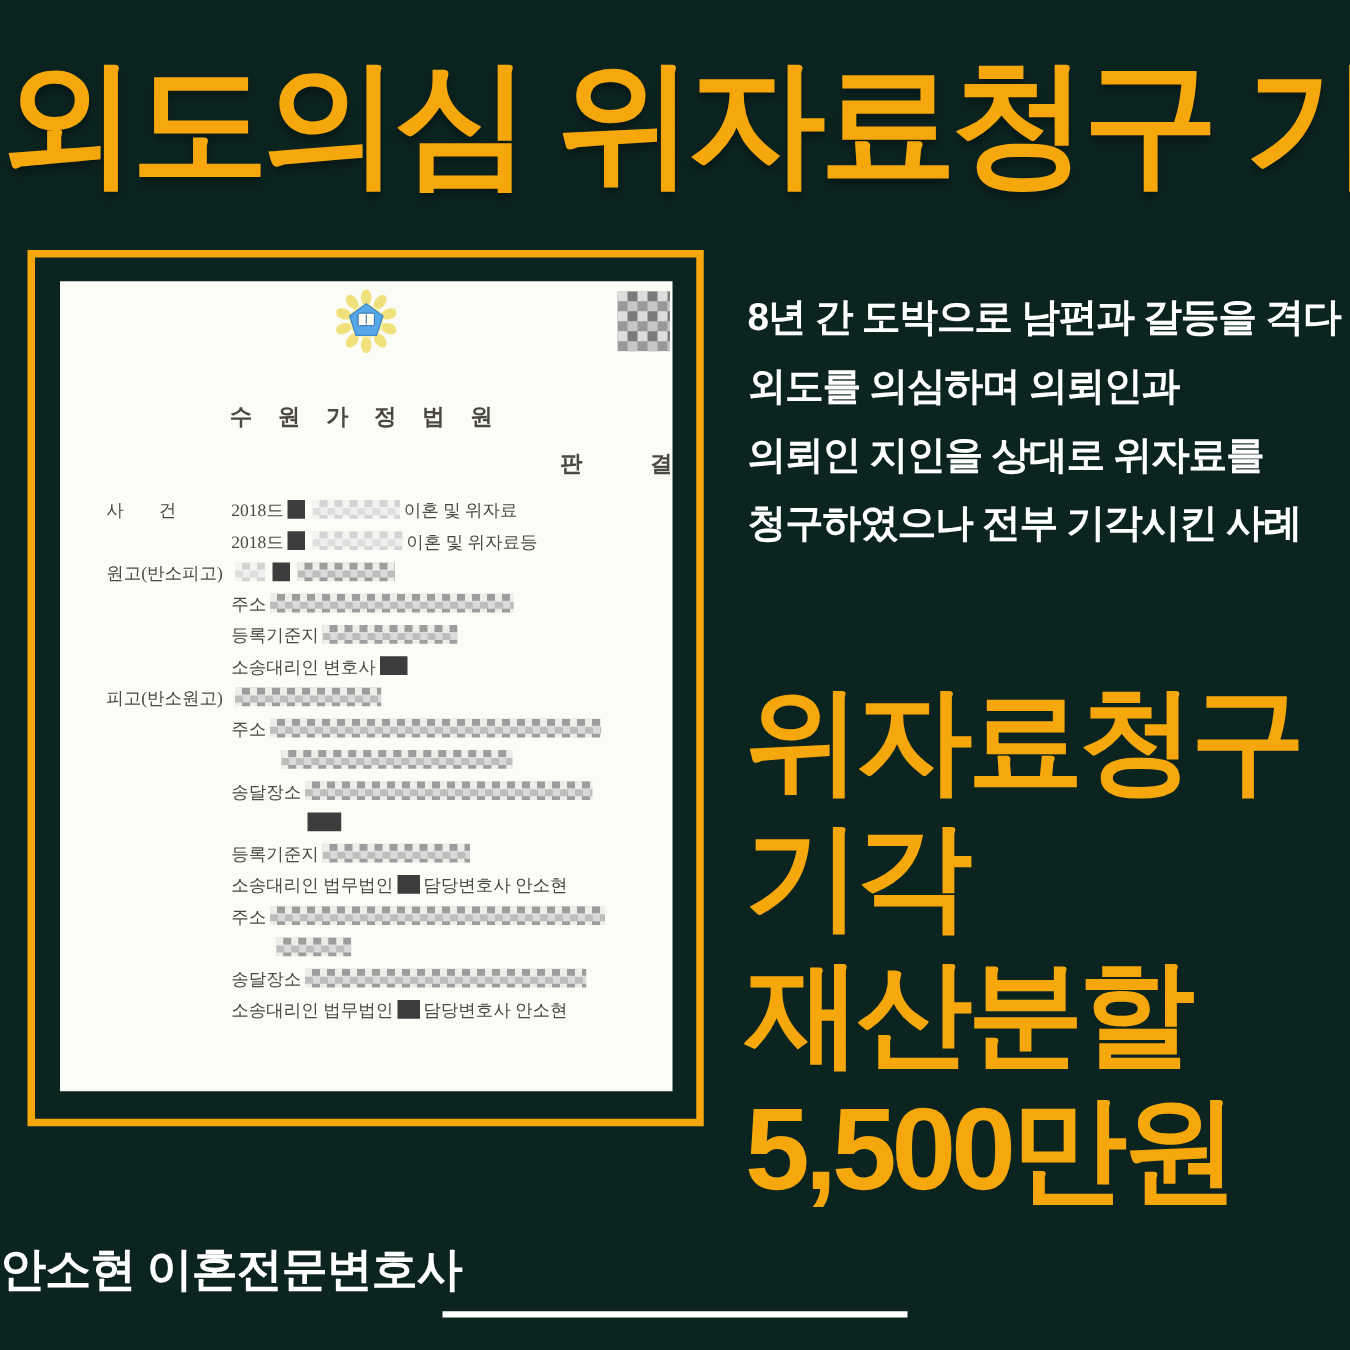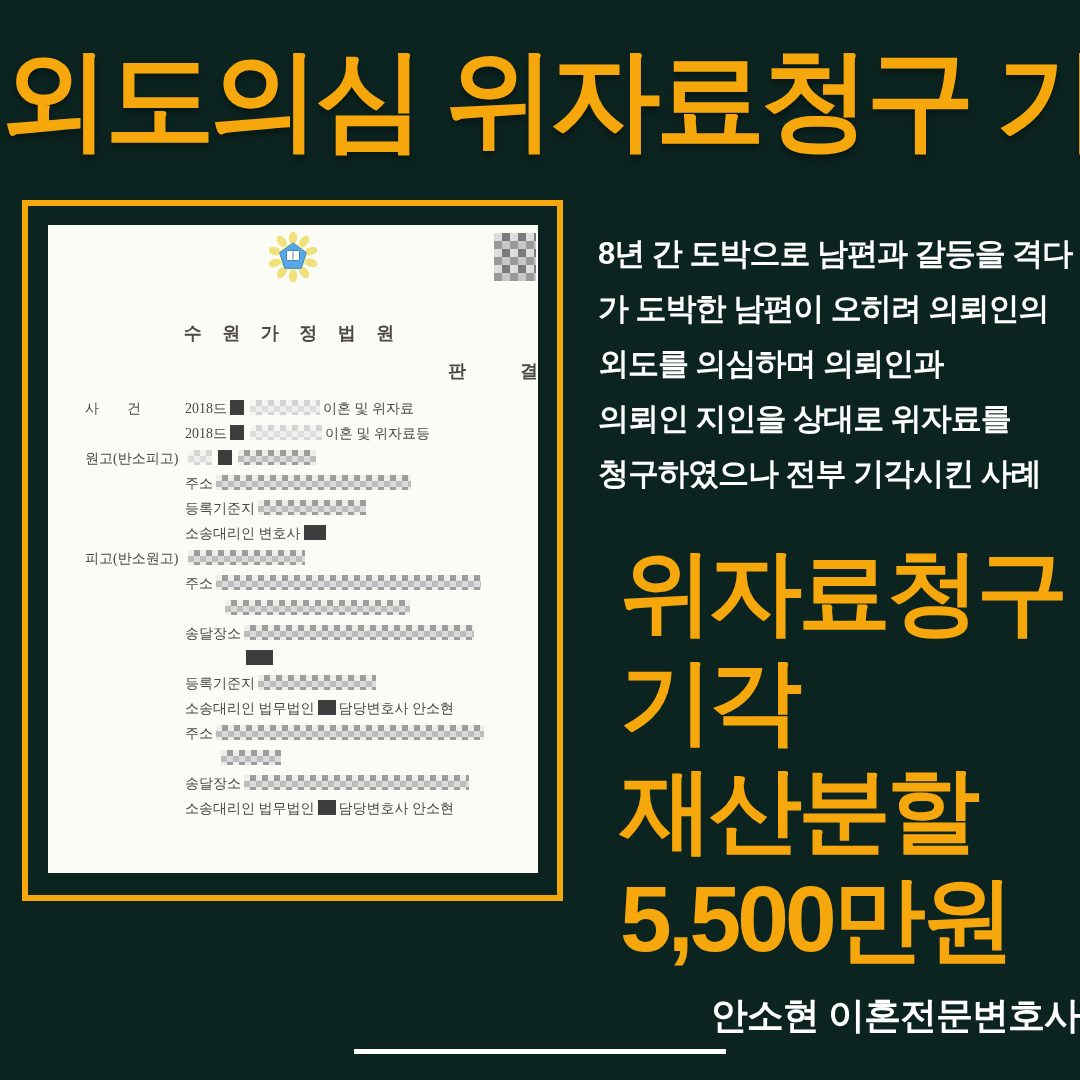--- a/index.html
+++ b/index.html
@@ -50,24 +50,24 @@
   .case-summary{
     position:absolute;left:598px;top:226px;
     color:#ffffff;font-size:31px;font-weight:bold;letter-spacing:-1px;
   }
   .case-summary div{height:55px;line-height:55px;white-space:nowrap;}
   
   .result-headline{
     position:absolute;left:596px;top:538px;
     color:#f6a70b;font-size:93px;font-weight:900;letter-spacing:-4px;
   }
-  .result-headline div{height:109px;line-height:109px;white-space:nowrap;margin-left:24px;}
+  .result-headline div{height:109px;line-height:109px;white-space:nowrap;}
   
   .footer-label{
-    position:absolute;top:991px;left:0;width:1080px;text-align:right;
+    position:absolute;top:991px;left:0;width:1080px;text-align:left;
     color:#ffffff;font-size:37px;font-weight:bold;letter-spacing:-1px;white-space:nowrap;
   }
   .footer-underline{
     position:absolute;top:1049px;left:354px;width:372px;height:5px;background:#ffffff;
   }
 </style>
 </head>
 <body>
 
 <div class="main-title">외도의심 위자료청구 기각</div>
@@ -221,21 +221,20 @@
             <span class="mosaic dark" style="width: 18px;"></span>
             <span> 담당변호사 안소현</span>
           </span>
         </div>
       </div>
   </div>
 </div>
 
 <div class="case-summary">
     <div>8년 간 도박으로 남편과 갈등을 격다</div>
-    <div>가 도박한 남편이 오히려 의뢰인의</div>
     <div>외도를 의심하며 의뢰인과</div>
     <div>의뢰인 지인을 상대로 위자료를</div>
     <div>청구하였으나 전부 기각시킨 사례</div>
   </div>
 
 <div class="result-headline">
     <div>위자료청구</div>
     <div>기각</div>
     <div>재산분할</div>
     <div>5,500만원</div>

